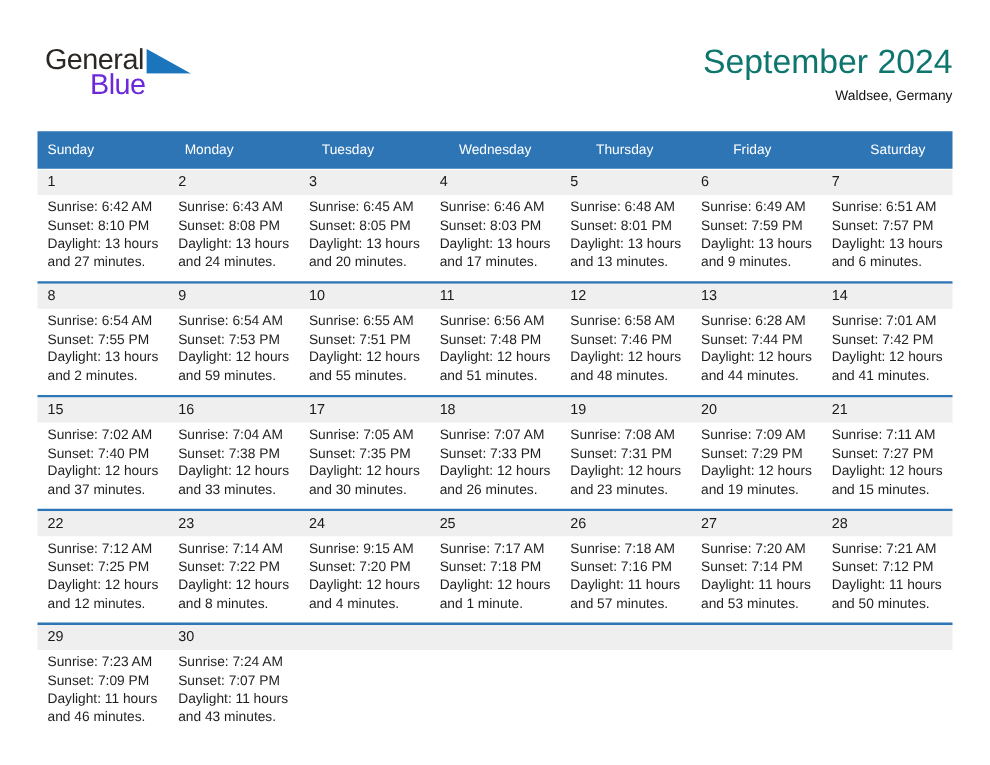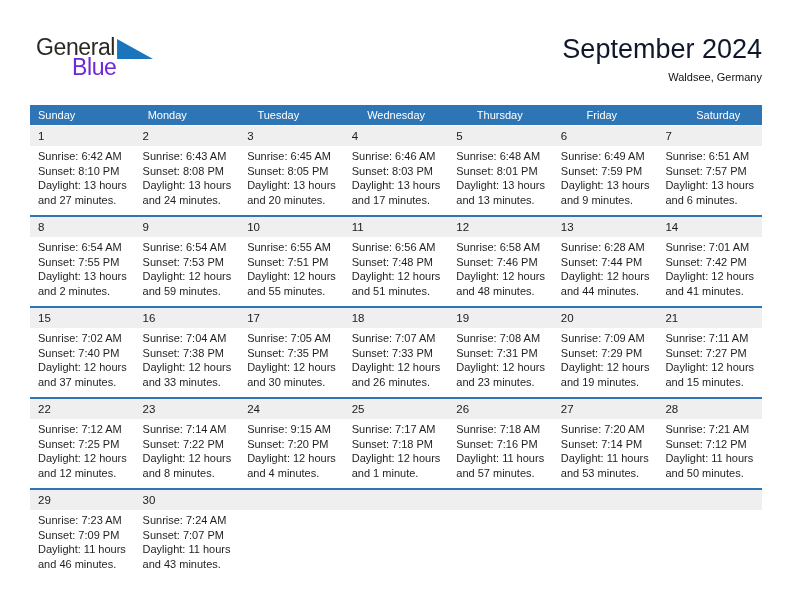--- a/index.html
+++ b/index.html
@@ -11,27 +11,27 @@
   .logo { position:absolute; left:36px; top:36px; width:120px; }
   .logo-top { display:flex; align-items:flex-end; }
   .logo-general { font-size:23px; color:#2b2824; letter-spacing:-0.4px; line-height:1; }
   .logo-triangle { width:36px; height:20px; margin-left:2px; background:#1b75bc;
                    clip-path:polygon(0 0, 100% 100%, 0 100%); }
   .logo-blue { font-size:23px; color:#6d28d9; letter-spacing:-0.4px; line-height:1;
                margin-left:36px; margin-top:-3px; }
 
   
   .title-block { position:absolute; right:30px; top:36px; text-align:right; }
-  .month-title { font-size:27px; font-weight:400; color:#0f172a; line-height:1; }
+  .month-title { font-size:27px; font-weight:400; color:#0f766e; line-height:1; }
   .location-subtitle { font-size:11px; font-weight:500; color:#111111; margin-top:8px; }
 
   
   .calendar { position:absolute; left:30px; top:105px; width:732px; }
   .cal-header { display:grid; grid-template-columns:repeat(7,1fr); background:#2e75b6;
-                height:20px; align-items:center; margin-bottom:1px;gap:36px; }
+                height:30px; align-items:center; margin-bottom:1px;gap:36px; }
   .cal-header-cell { color:#ffffff; font-size:11px; padding-left:8px; overflow:hidden; white-space:nowrap; }
 
   .week { }
   .week + .week { border-top:2px solid #2e75b6; }
   .week-days { display:grid; grid-template-columns:repeat(7,1fr); background:#efefef;
                height:20px; align-items:center; }
   .day-number-cell { font-size:11.5px; color:#1a1a1a; padding-left:8px; }
   .week-info { display:grid; grid-template-columns:repeat(7,1fr); padding:3px 0 8px 0; min-height:69px; }
   .day-info-cell { padding:0 5px 0 8px; font-size:11px; line-height:14.5px; color:#1f1f1f; }
   .daylight-text { white-space:pre-line; }

